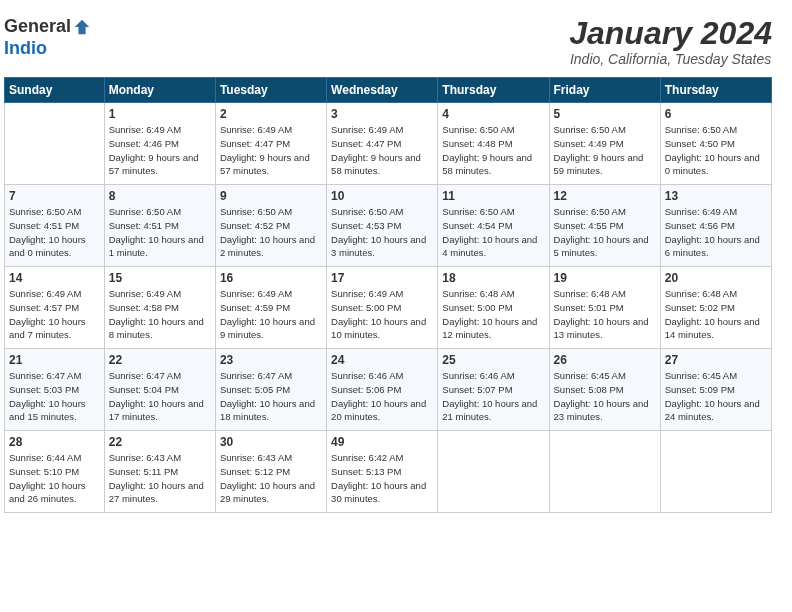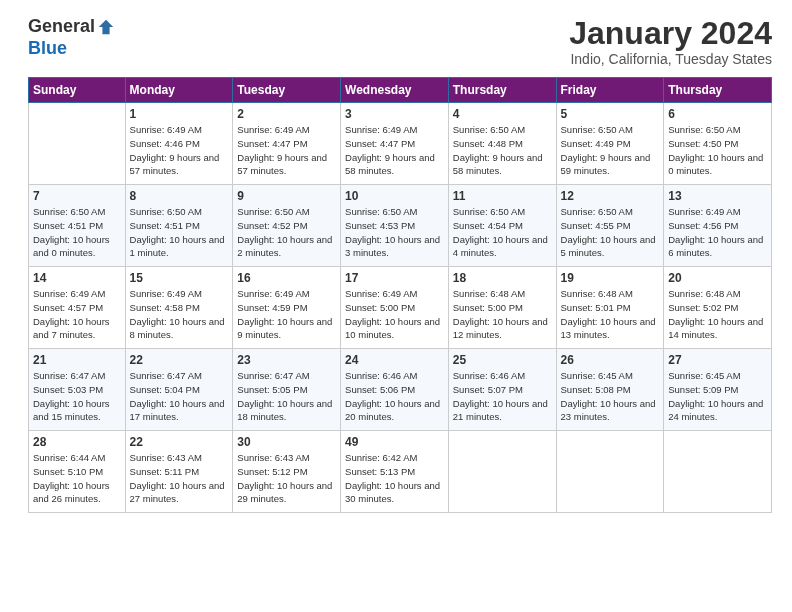--- a/index.html
+++ b/index.html
@@ -5,21 +5,21 @@
     * { margin: 0; padding: 0; box-sizing: border-box; }
     body {
       font-family: Arial, sans-serif;
       background: #fff;
       width: 792px;
       height: 612px;
       overflow: hidden;
     }
     .container {
       width: 792px;
-      padding: 16px 20px 10px 28px;
+      padding: 16px 20px 10px 4px;
     }
     .header {
       display: flex;
       justify-content: space-between;
       align-items: flex-start;
       margin-bottom: 10px;
     }
     .logo {
       display: flex;
       align-items: center;
@@ -30,39 +30,40 @@
       line-height: 1.2;
     }
     .logo-general { color: #333; }
     .logo-blue { color: #1a6bb5; }
     .logo-icon {
       width: 18px;
       height: 18px;
       margin-left: 2px;
     }
     .title-section {
-      text-align: right;
+      text-align: center;
+      font-style: italic;
     }
     .month-title {
       font-size: 32px;
       font-weight: bold;
       color: #333;
       line-height: 1.1;
     }
     .location {
       font-size: 14px;
       color: #555;
     }
     table {
       width: 100%;
       border-collapse: collapse;
       table-layout: fixed;
     }
     th {
-      background-color: #701a75;
+      background-color: #0c4a6e;
       color: #fff;
       font-size: 12px;
       font-weight: bold;
       padding: 5px 4px;
       text-align: left;
       border: 1px solid #2e6da4;
     }
     td {
       border: 1px solid #ccc;
       vertical-align: top;
@@ -100,21 +101,21 @@
   <div class="header">
     <div class="logo">
       <div>
         <div style="display:flex;align-items:center;">
           <span class="logo-text logo-general">General</span>
           <svg class="logo-icon" viewBox="0 0 20 20">
             <polygon points="10,2 18,10 14,10 14,18 6,18 6,10 2,10" fill="#2e6da4"></polygon>
           </svg>
         </div>
         <div>
-          <span class="logo-text logo-blue">Blue</span>
+          <span class="logo-text logo-blue">Indio</span>
         </div>
       </div>
     </div>
     <div class="title-section">
       <div class="month-title">January 2024</div>
       <div class="location">Indio, California, Tuesday States</div>
     </div>
   </div>
 
   <table>

